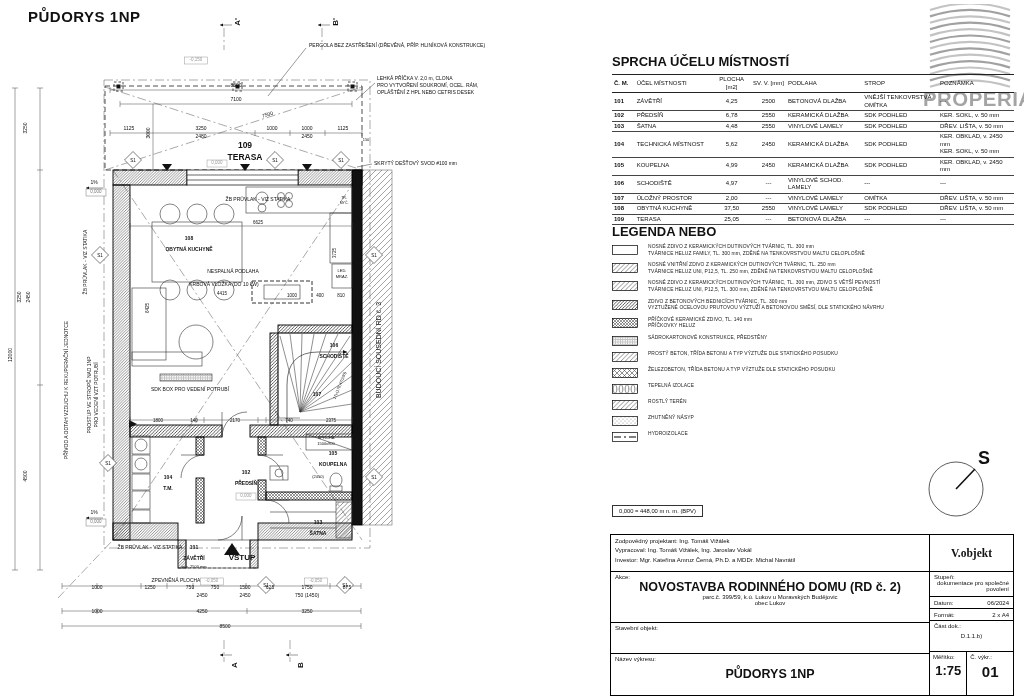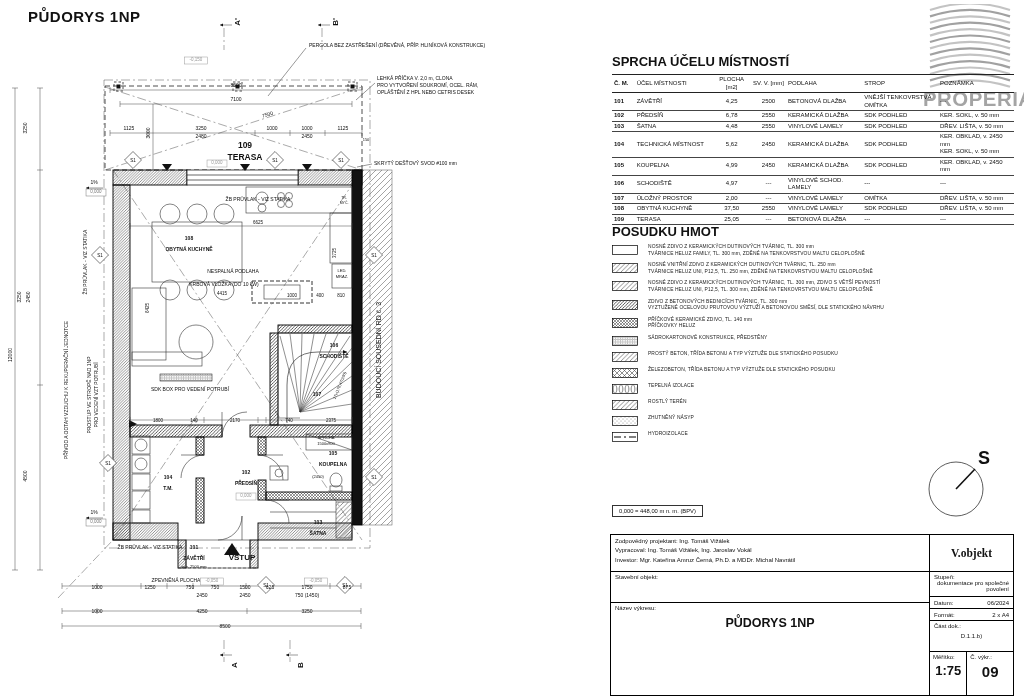--- a/index.html
+++ b/index.html
@@ -518,21 +518,21 @@
           <td style="white-space: pre-line;">TERASA</td>
           <td style="white-space: pre-line;">25,05</td>
           <td style="white-space: pre-line;">---</td>
           <td style="white-space: pre-line;">BETONOVÁ DLAŽBA</td>
           <td style="white-space: pre-line;">---</td>
           <td style="white-space: pre-line;">---</td>
         </tr>
       </tbody>
   </table>
 
-  <div id="hmot-title" class="abs">POSUDKU HMOT</div>
+  <div id="hmot-title" class="abs">LEGENDA NEBO</div>
   <div id="hmot-list" class="abs">
       <div class="mat-item">
         <svg width="26" height="10">
           <rect x=".5" y=".5" width="25" height="9" stroke="#000" stroke-width="0.7" fill="#fff"></rect>
         </svg>
         <div class="mat-text">
           <div>NOSNÉ ZDIVO Z KERAMICKÝCH DUTINOVÝCH TVÁRNIC, TL. 300 mm</div>
           <div>TVÁRNICE HELUZ FAMILY, TL. 300 mm, ZDĚNÉ NA TENKOVRSTVOU MALTU CELOPLOŠNĚ</div>
         </div>
       </div>
@@ -639,20 +639,26 @@
   </svg>
   <div id="compass-letter" class="abs">S</div>
 
   <div id="tblock" class="abs">
     <div id="tb-left">
       <div class="tb-cell" id="tb-r1">
         <div>Zodpovědný projektant: Ing. Tomáš Vižálek</div>
         <div>Vypracoval: Ing. Tomáš Vižálek, Ing. Jaroslav Vokál</div>
         <div>Investor: Mgr. Kateřina Amruz Černá, Ph.D. a MDDr. Michal Navrátil</div>
       </div>
+      <div class="tb-cell" id="tb-l2">
+        <div class="tb-lbl">Akce:</div>
+        <div class="big">NOVOSTAVBA RODINNÉHO DOMU (RD č. 2)</div>
+        <div class="ctr">parc.č. 399/59, k.ú. Lukov u Moravských Budějovic</div>
+        <div class="ctr">obec Lukov</div>
+      </div>
       <div class="tb-cell" id="tb-l3">
         <div class="tb-lbl">Stavební objekt:</div>
       </div>
       <div class="tb-cell" id="tb-l4">
         <div class="tb-lbl">Název výkresu:</div>
         <div class="big" style="margin-top:5px">PŮDORYS 1NP</div>
       </div>
     </div>
     <div id="tb-right">
       <div class="tb-cell" id="tb-company">V.objekt</div>
@@ -672,18 +678,18 @@
         <span>Část dok.:</span>
         <div class="ctr" style="margin-top:4px">D.1.1.b)</div>
       </div>
       <div class="tb-cell" id="tb-scale-row">
         <div id="tb-scale">
           <span>Měřítko:</span>
           <div class="scale-val">1:75</div>
         </div>
         <div id="tb-num">
           <span>Č. výkr.:</span>
-          <div class="scale-val" style="font-size:15px">09</div>
+          <div class="scale-val" style="font-size:15px">01</div>
         </div>
       </div>
     </div>
   </div>
 </div>
 
 </body></html>

